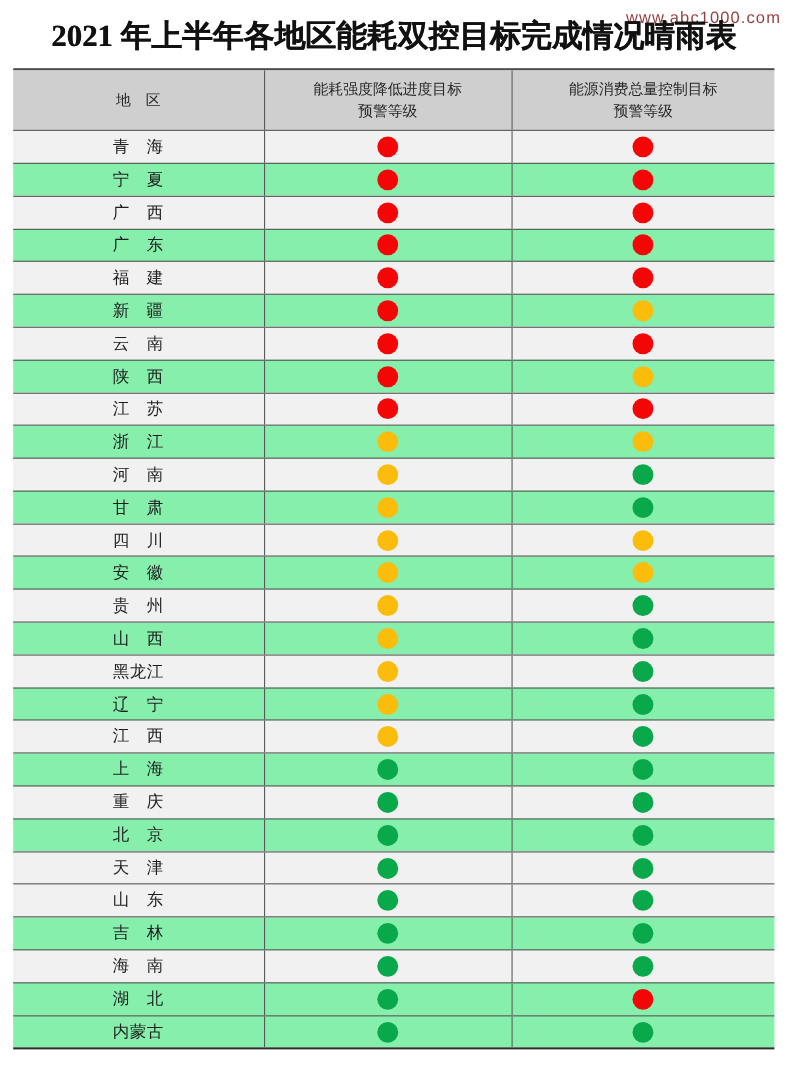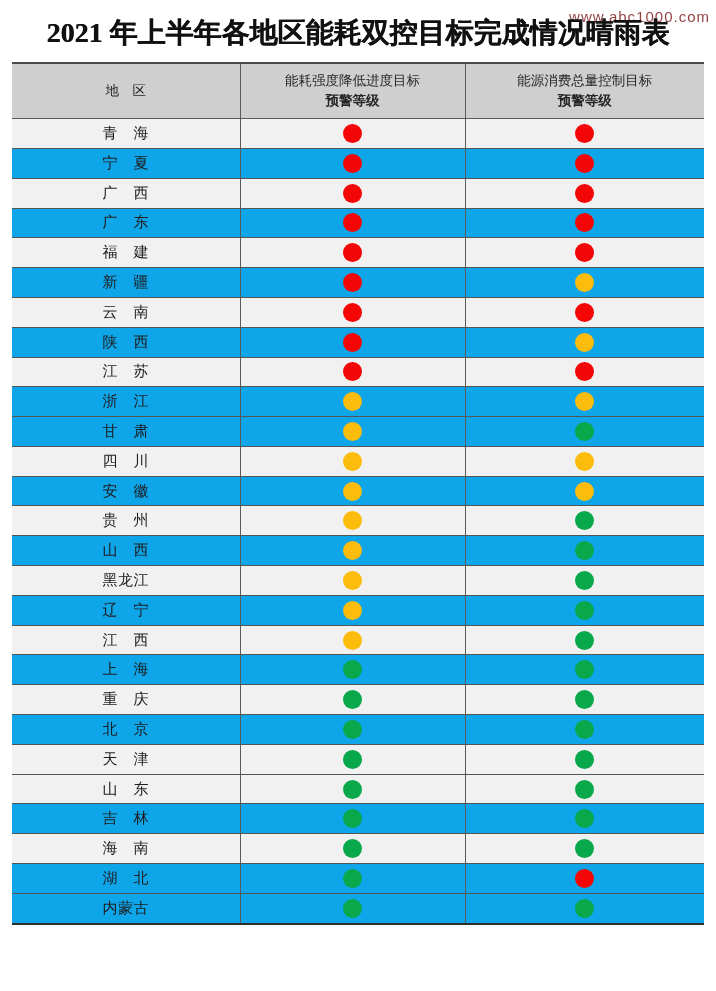--- a/index.html
+++ b/index.html
@@ -71,37 +71,37 @@
     font-weight: normal;
     font-size: 13.5px;
     line-height: 1.45;
     color: #262626;
     padding: 7px 4px 8px 4px;
     text-align: center;
     vertical-align: middle;
     border-bottom: 1.6px solid #5a5a5a;
   }
   thead th.col-div { border-left: 1.6px solid #5a5a5a; }
-  thead th .hdr-l2 { display: block; font-weight: bold; }
+  thead th .hdr-l2 { display: block; }
 
   tbody td {
     height: 28.8px;
     padding: 0;
     text-align: center;
     vertical-align: middle;
     border-bottom: 1.3px solid #555555;
     font-family: "Liberation Sans", "DejaVu Sans", sans-serif;
     font-size: 14.5px;
     color: #1d1d1d;
   }
   tbody tr:last-child td { border-bottom: none; }
   tbody td.col-div { border-left: 1.6px solid #5a5a5a; }
 
   tbody tr.odd  td { background: #f1f1f1; }
-  tbody tr.even td { background: #0ea5e9; }
+  tbody tr.even td { background: #86efac; }
 
   .region-name {
     display: inline-block;
     font-size: 15px;
     letter-spacing: 0.5px;
     color: #1d1d1d;
   }
 
   .dot {
     display: inline-block;
@@ -185,20 +185,25 @@
         <tr class="odd">
           <td><span class="region-name">江　苏</span></td>
           <td class="col-div"><span class="dot red"></span></td>
           <td class="col-div"><span class="dot red"></span></td>
         </tr>
         <tr class="even">
           <td><span class="region-name">浙　江</span></td>
           <td class="col-div"><span class="dot yellow"></span></td>
           <td class="col-div"><span class="dot yellow"></span></td>
         </tr>
+        <tr class="odd">
+          <td><span class="region-name">河　南</span></td>
+          <td class="col-div"><span class="dot yellow"></span></td>
+          <td class="col-div"><span class="dot green"></span></td>
+        </tr>
         <tr class="even">
           <td><span class="region-name">甘　肃</span></td>
           <td class="col-div"><span class="dot yellow"></span></td>
           <td class="col-div"><span class="dot green"></span></td>
         </tr>
         <tr class="odd">
           <td><span class="region-name">四　川</span></td>
           <td class="col-div"><span class="dot yellow"></span></td>
           <td class="col-div"><span class="dot yellow"></span></td>
         </tr>

